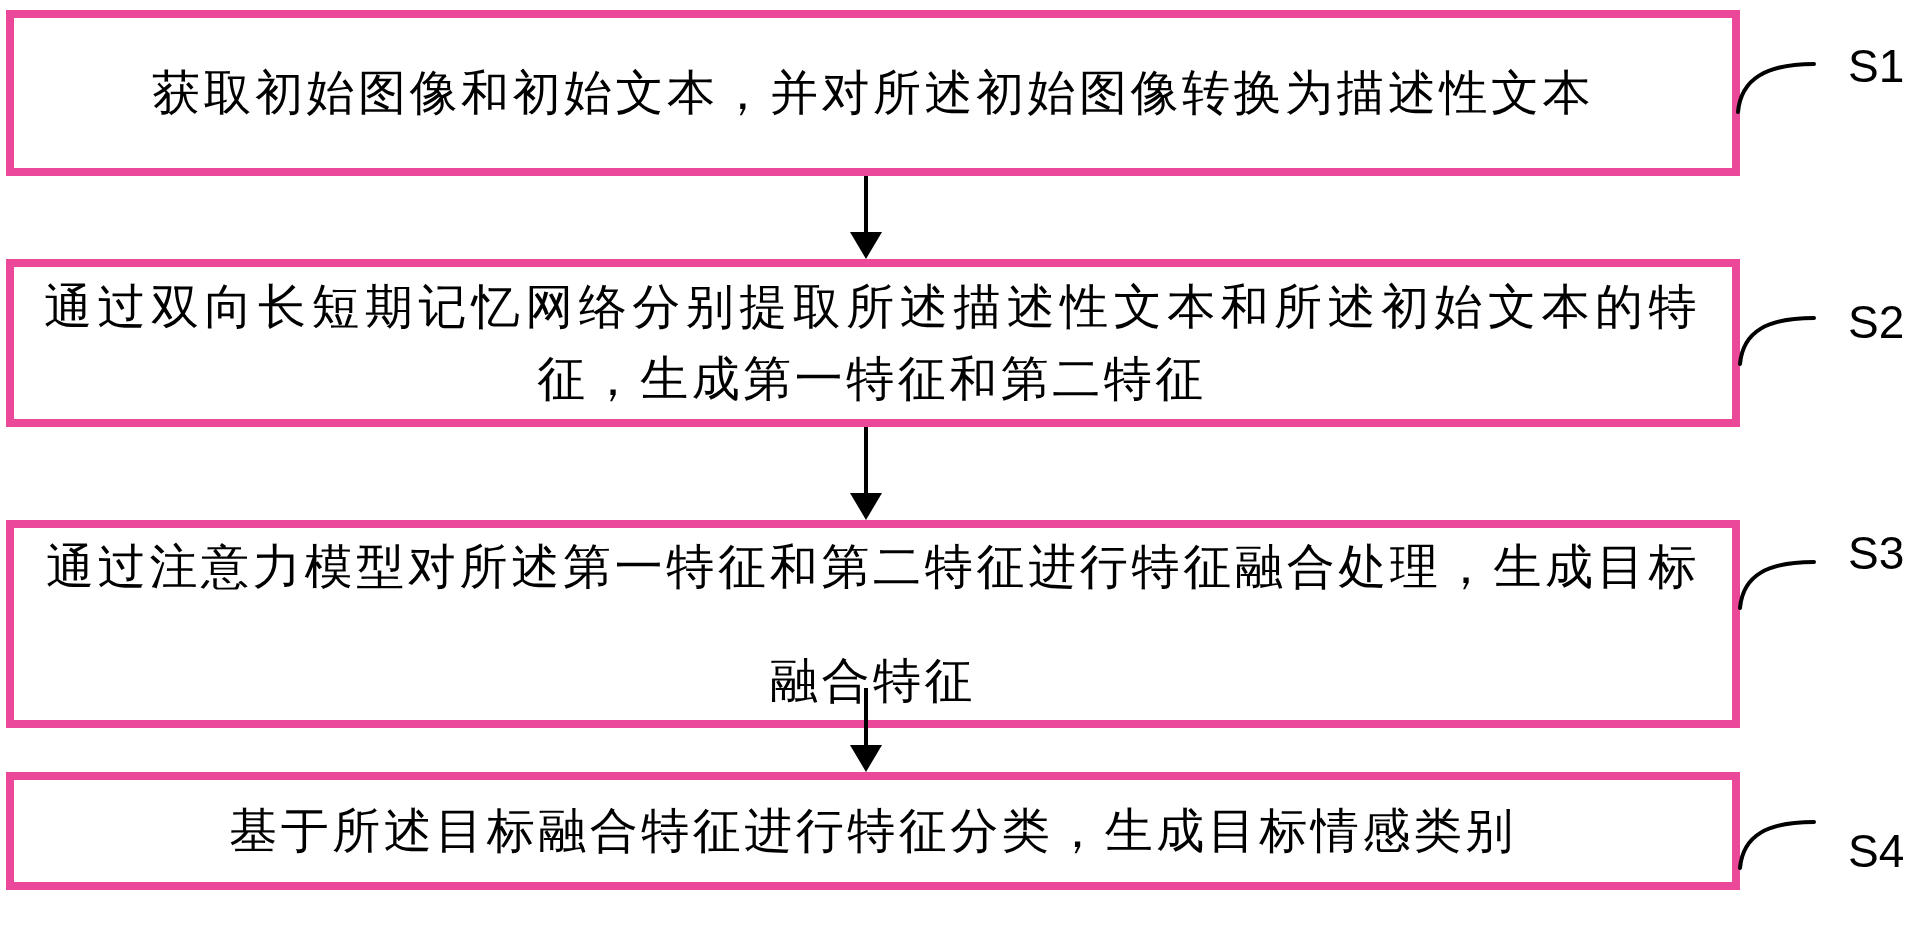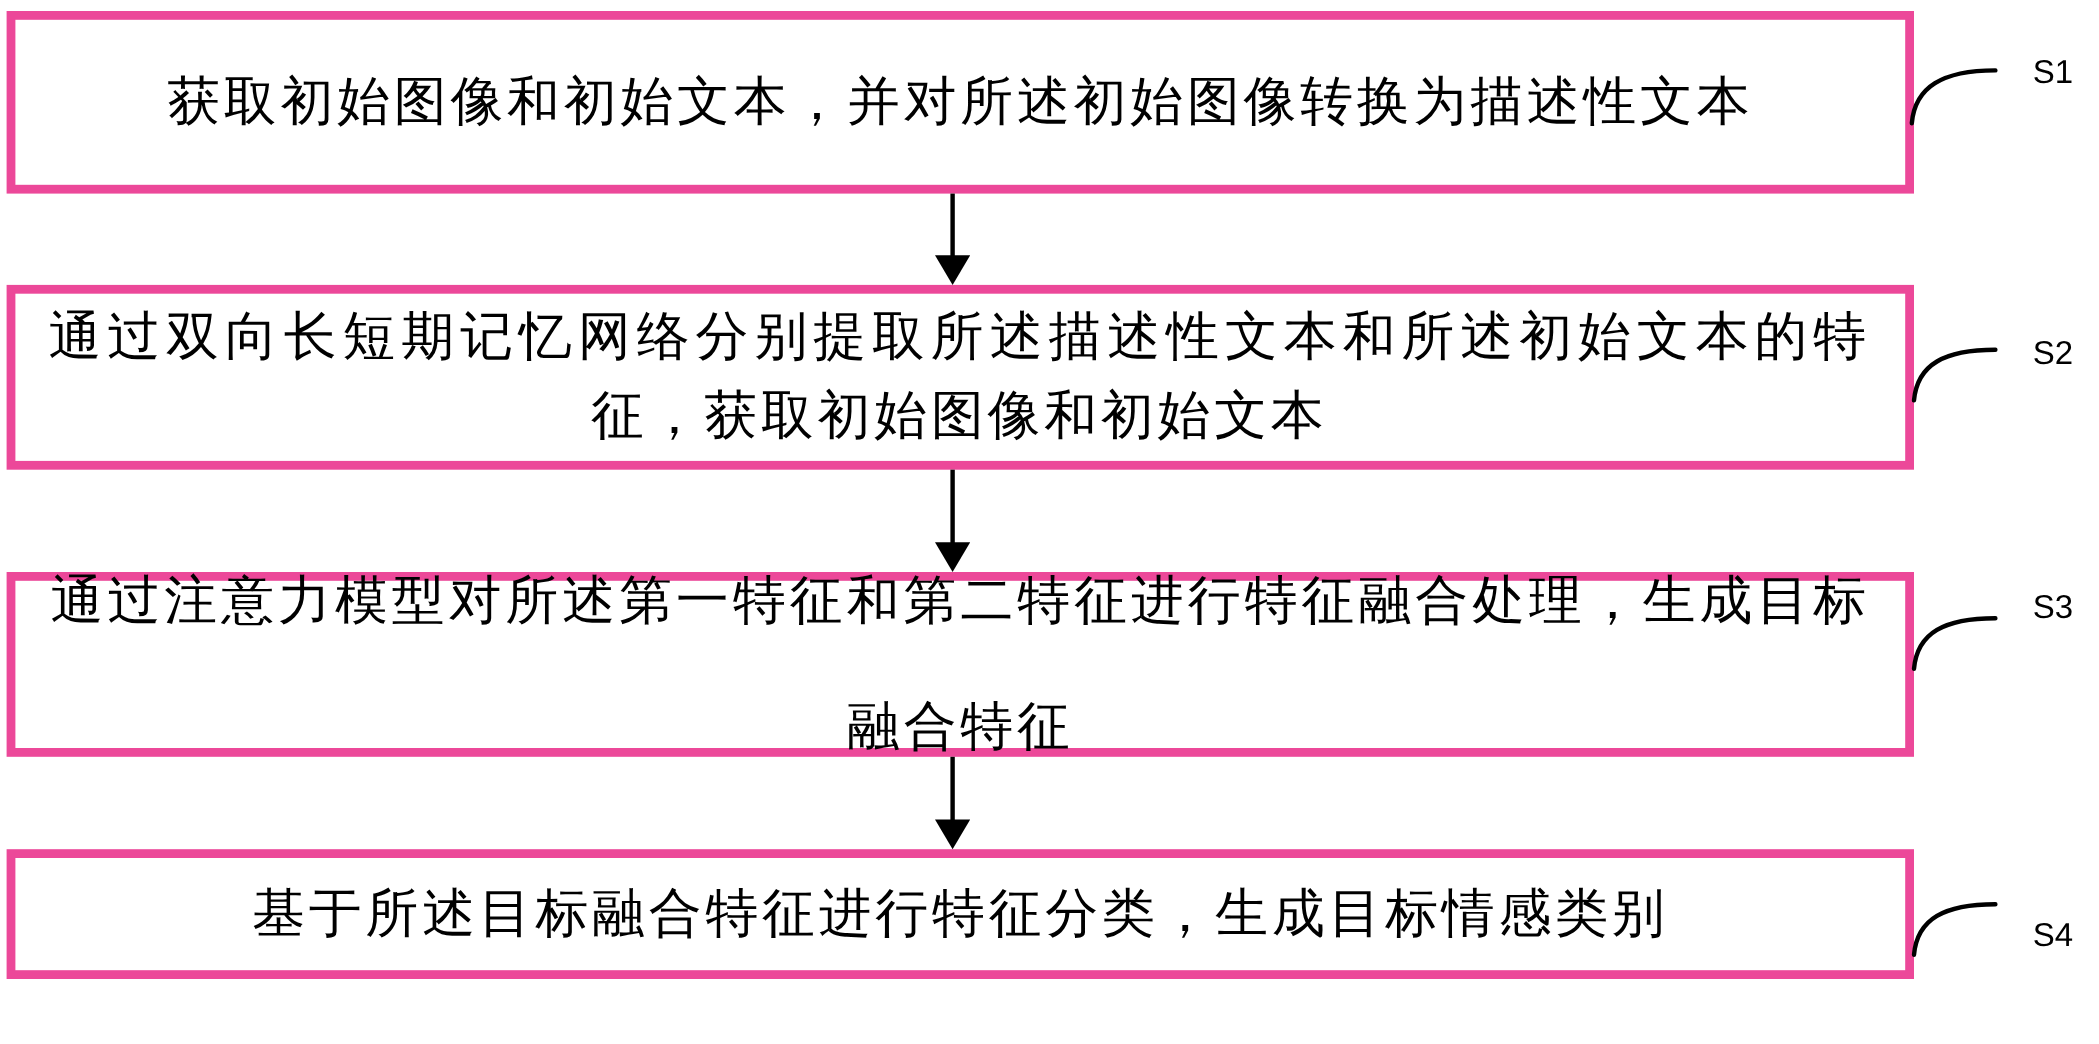--- a/index.html
+++ b/index.html
@@ -19,21 +19,21 @@
     box-sizing: border-box;
     border: 8px solid #ec4899;
     background: #ffffff;
     display: flex;
     flex-direction: column;
     justify-content: center;
     padding: 0 32px;
   }
   .box1 { top: 10px;  height: 166px; }
   .box2 { top: 259px; height: 168px; padding-left: 30px; }
-  .box3 { top: 520px; height: 168px; gap: 42px; }
+  .box3 { top: 520px; height: 208px; gap: 42px; }
   .box4 { top: 772px; height: 118px; }
 
   .line {
     font-family: "Liberation Serif", "DejaVu Serif", serif;
     font-size: 48px;
     line-height: 72px;
     letter-spacing: 3.5px;
     color: #000000;
     white-space: nowrap;
   }
@@ -78,42 +78,42 @@
     stroke-linecap: round;
   }
 
   
   .step-label {
     position: absolute;
     left: 1848px;
     width: 60px;
     height: 56px;
     font-family: "Liberation Sans", "DejaVu Sans", sans-serif;
-    font-size: 30px;
+    font-size: 46px;
     line-height: 56px;
     color: #000000;
     text-align: left;
   }
   .l1 { top: 38px; }
   .l2 { top: 294px; }
   .l3 { top: 525px; }
   .l4 { top: 795px; margin-top: 28px; }
 </style>
 </head>
 <body>
 
 <div class="canvas">
 
   <div class="step-box box1">
     <div class="line center">获取初始图像和初始文本，并对所述初始图像转换为描述性文本</div>
   </div>
 
   <div class="step-box box2">
     <div class="line fill">通过双向长短期记忆网络分别提取所述描述性文本和所述初始文本的特</div>
-    <div class="line center">征，获取初始图像和初始文本</div>
+    <div class="line center">征，生成第一特征和第二特征</div>
   </div>
 
   <div class="step-box box3">
     <div class="line fill">通过注意力模型对所述第一特征和第二特征进行特征融合处理，生成目标</div>
     <div class="line center">融合特征</div>
   </div>
 
   <div class="step-box box4">
     <div class="line center">基于所述目标融合特征进行特征分类，生成目标情感类别</div>
   </div>

